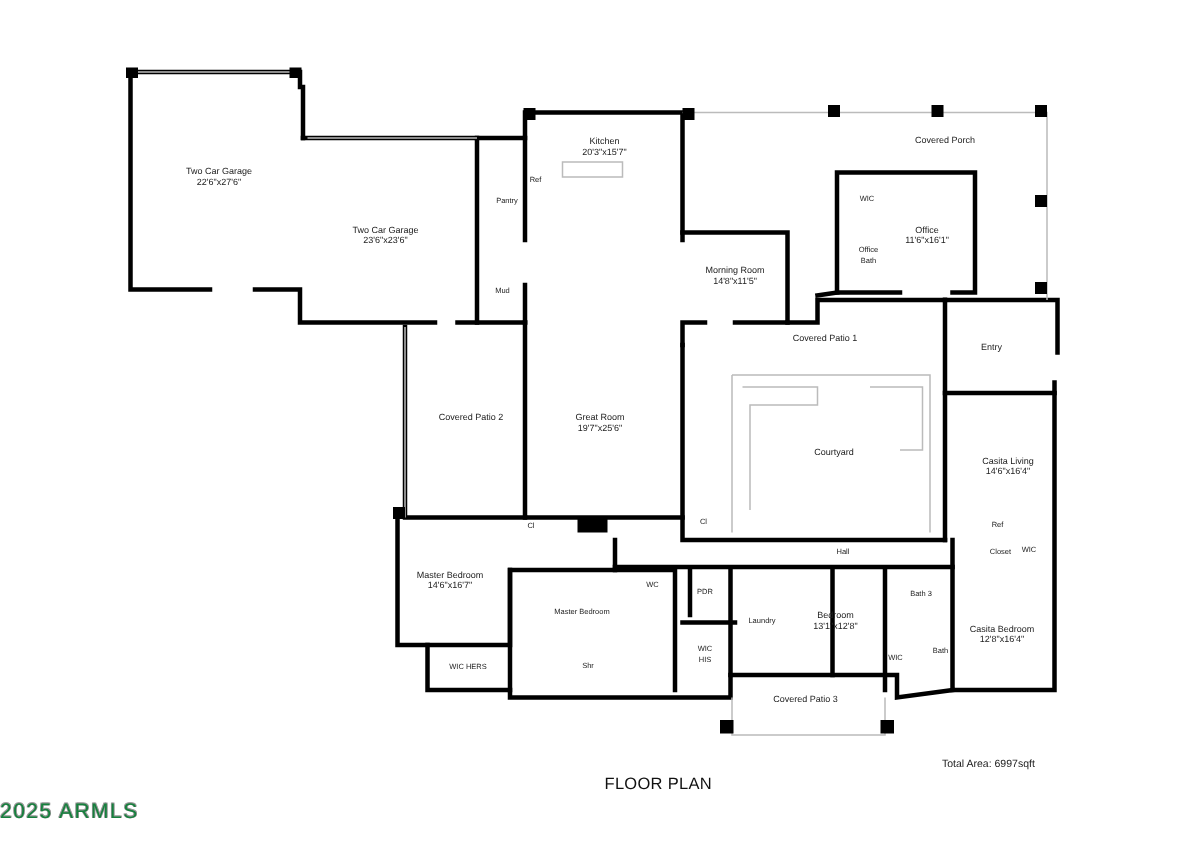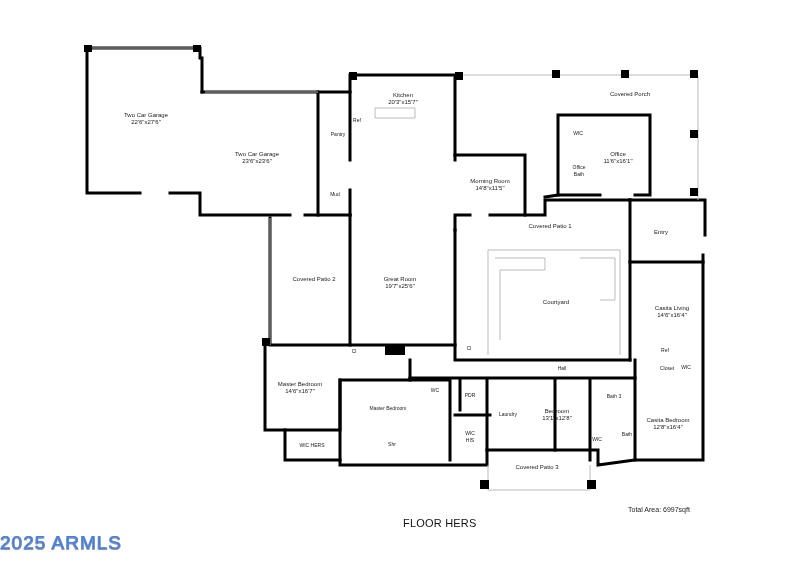--- a/index.html
+++ b/index.html
@@ -2,21 +2,21 @@
 <html><head>
   <meta charset="utf-8">
   <style>
     html, body { margin: 0; padding: 0; background: #ffffff; }
     body { width: 800px; height: 566px; position: relative; overflow: hidden; font-family: "Liberation Sans", sans-serif; }
     #plan { position: absolute; left: 0; top: 0; width: 800px; height: 566px; }
     .lbl { position: absolute; font-size: 6px; color: #222; text-align: center; line-height: 7px; white-space: nowrap; transform: translateX(-50%); }
     .lbl.small { font-size: 5px; }
     .title { position: absolute; left: 403px; top: 517px; font-size: 11px; color: #111; letter-spacing: 0.2px; }
     .area { position: absolute; left: 628px; top: 506px; font-size: 7px; color: #222; }
-    .wm { position: absolute; left: 0px; top: 532px; font-size: 19px; color: #3b82f6; font-weight: 300; letter-spacing: 1px;
+    .wm { position: absolute; left: 0px; top: 532px; font-size: 14px; color: #15803d; font-weight: 300; letter-spacing: 1px;
           text-shadow: -0.5px -0.5px 0 #999, 0.5px -0.5px 0 #999, -0.5px 0.5px 0 #999, 0.5px 0.5px 0 #999; text-align: right; }
   </style>
 </head>
 <body>
 
 <svg id="plan" viewBox="0 0 800 566" xmlns="http://www.w3.org/2000/svg">
   <g fill="none" stroke="#000" stroke-width="3" stroke-linecap="square">
 
     <path d="M87 48 L87 193 L140 193 M170 193 L200 193 L200 215 L290 215 M305 215 L350 215"></path>
     <path d="M87 48 L200 48 L200 58 L202 58 L202 92"></path>
@@ -109,14 +109,14 @@
   <div class="lbl" style="left:668px;top:417px;"><span>Casita Bedroom</span><br><span>12'8"x16'4"</span></div>
   <div class="lbl small" style="left:470px;top:430px;width:14px;white-space:normal;"><span>WIC HIS</span></div>
   <div class="lbl small" style="left:597px;top:436px;"><span>WIC</span></div>
   <div class="lbl small" style="left:627px;top:431px;"><span>Bath</span></div>
   <div class="lbl small" style="left:312px;top:442px;"><span>WIC HERS</span></div>
   <div class="lbl small" style="left:392px;top:441px;"><span>Shr</span></div>
   <div class="lbl" style="left:537px;top:464px;"><span>Covered Patio 3</span></div>
 </div>
 
 <div class="area">Total Area: 6997sqft</div>
-<div class="title">FLOOR HERS</div>
+<div class="title">FLOOR PLAN</div>
 <div class="wm">2025 ARMLS</div>
 
 </body></html>

